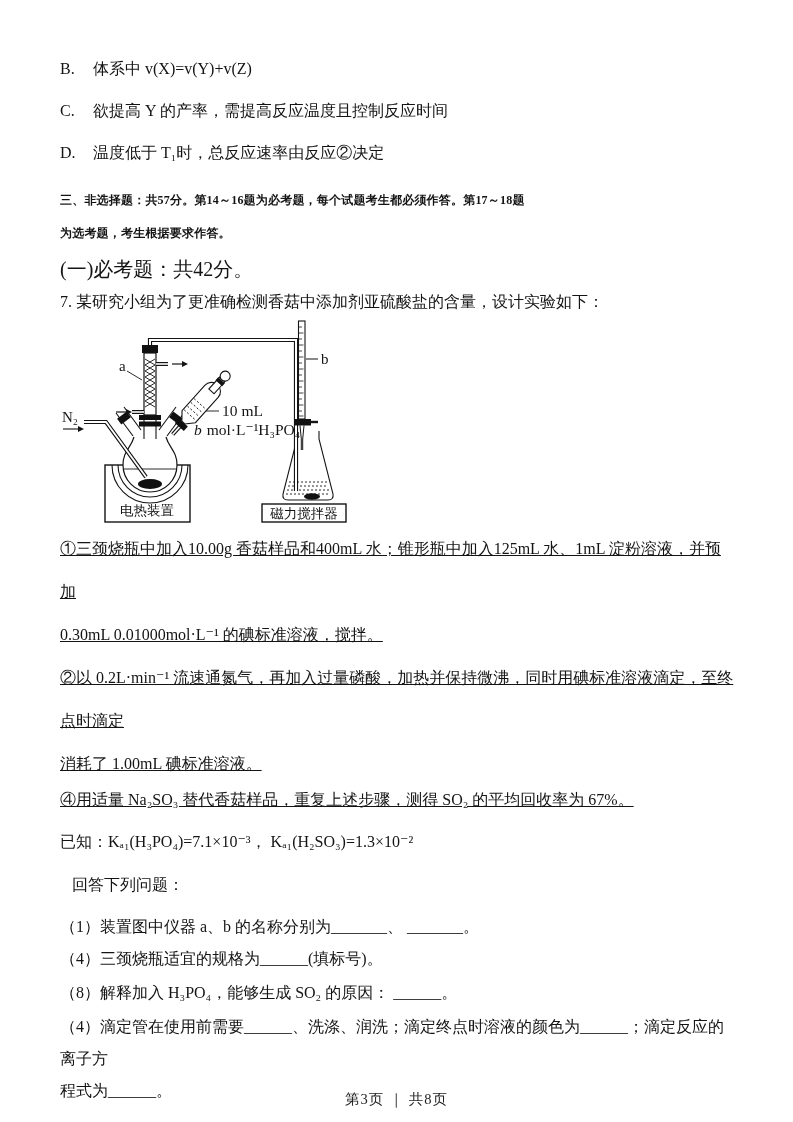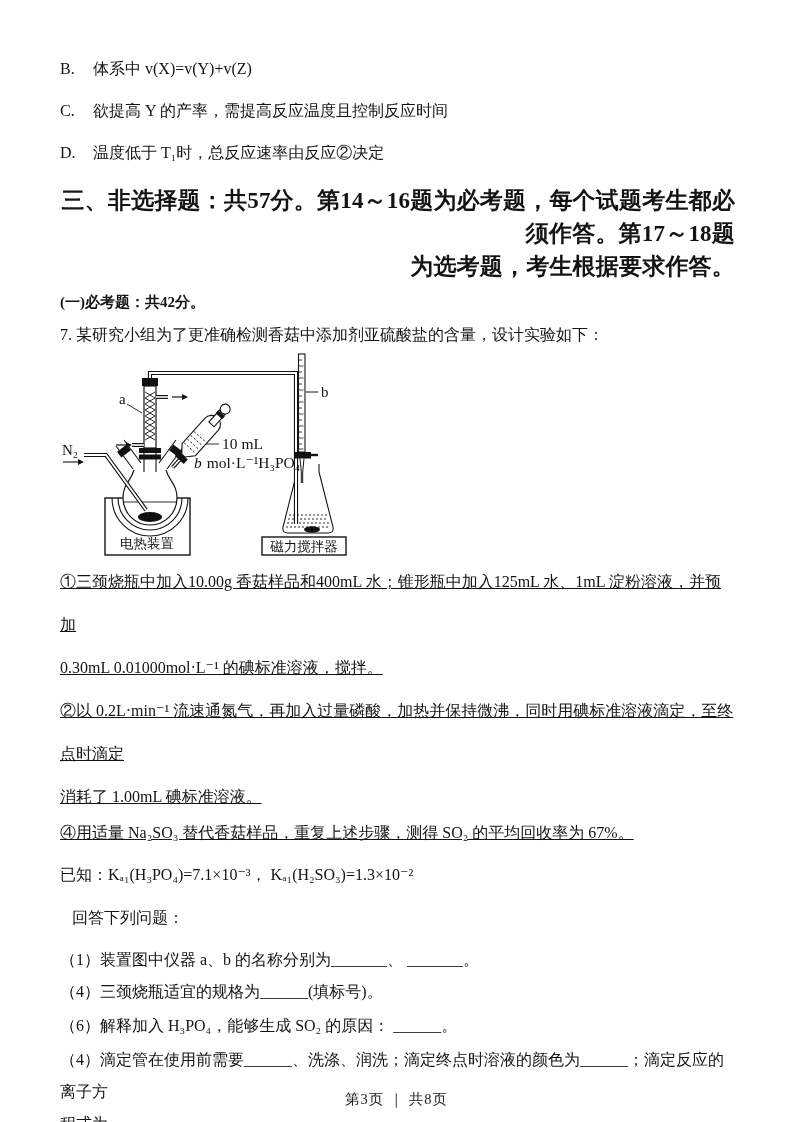--- a/index.html
+++ b/index.html
@@ -9,24 +9,24 @@
     margin:0 auto;
     background:#ffffff;
     font-family:"Liberation Serif","DejaVu Serif",serif;
     color:#141414;
     overflow:hidden;
   }
   .content{padding:58px 58px 0 60px;font-size:16px;line-height:22px;}
   .opt{margin:0 0 20px 0;display:flex;}
   .opt-label{width:33px;flex:0 0 33px;}
   .sec-heading{
-    margin:14px 0 0 0;font-size:23px;font-weight:700;
-    line-height:33px;white-space:pre-line;letter-spacing:.2px;text-align:right;
+    margin:14px 0 0 0;font-size:12px;font-weight:700;
+    line-height:33px;white-space:pre-line;letter-spacing:.2px;
   }
-  .sec-sub{margin:7px 0 0 0;font-size:15px;font-weight:700;line-height:24px;}
+  .sec-sub{margin:7px 0 0 0;font-size:20px;font-weight:400;line-height:24px;}
   .q-stem{margin:9px 0 0 0;line-height:24px;}
   svg.diagram{display:block;margin:5px 0 0 0;}
   svg.diagram text{font-family:"Liberation Serif","DejaVu Serif",serif;fill:#141414;}
   .step{margin:0;white-space:pre-line;text-decoration:underline;}
   .step-1{margin-top:2px;line-height:43px;}
   .step-2{line-height:43px;}
   .step-3,.step-4{line-height:30px;}
   .known{margin:10px 0 0 0;line-height:34px;}
   .prompt{margin:12px;line-height:28px;}
   .sq{margin:0;line-height:32px;white-space:pre-line;}
@@ -162,19 +162,19 @@
 0.30mL 0.01000mol·L⁻¹ 的碘标准溶液，搅拌。</p>
     <p class="step step-2">②以 0.2L·min⁻¹ 流速通氮气，再加入过量磷酸，加热并保持微沸，同时用碘标准溶液滴定，至终点时滴定
 消耗了 1.00mL 碘标准溶液。</p>
     <p class="step step-4">④用适量 Na₂SO₃ 替代香菇样品，重复上述步骤，测得 SO₂ 的平均回收率为 67%。</p>
 
     <p class="known">已知：Kₐ₁(H₃PO₄)=7.1×10⁻³，  Kₐ₁(H₂SO₃)=1.3×10⁻²</p>
     <p class="prompt">回答下列问题：</p>
 
     <p class="sq">（1）装置图中仪器 a、b 的名称分别为_______、 _______。</p>
     <p class="sq">（4）三颈烧瓶适宜的规格为______(填标号)。</p>
-    <p class="sq sq-3">（6）解释加入 H₃PO₄，能够生成 SO₂ 的原因： ______。</p>
+    <p class="sq sq-3">（8）解释加入 H₃PO₄，能够生成 SO₂ 的原因： ______。</p>
     <p class="sq">（4）滴定管在使用前需要______、洗涤、润洗；滴定终点时溶液的颜色为______；滴定反应的离子方
 程式为______。</p>
   </div>
 
   <div class="footer">第3页 ｜ 共8页</div>
 </div>
 
 </body></html>

